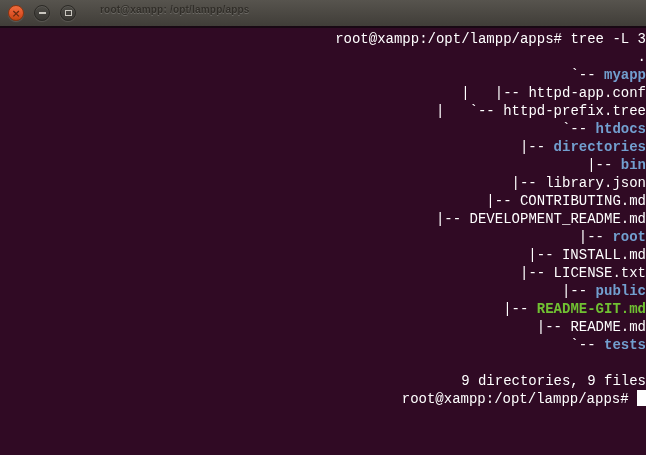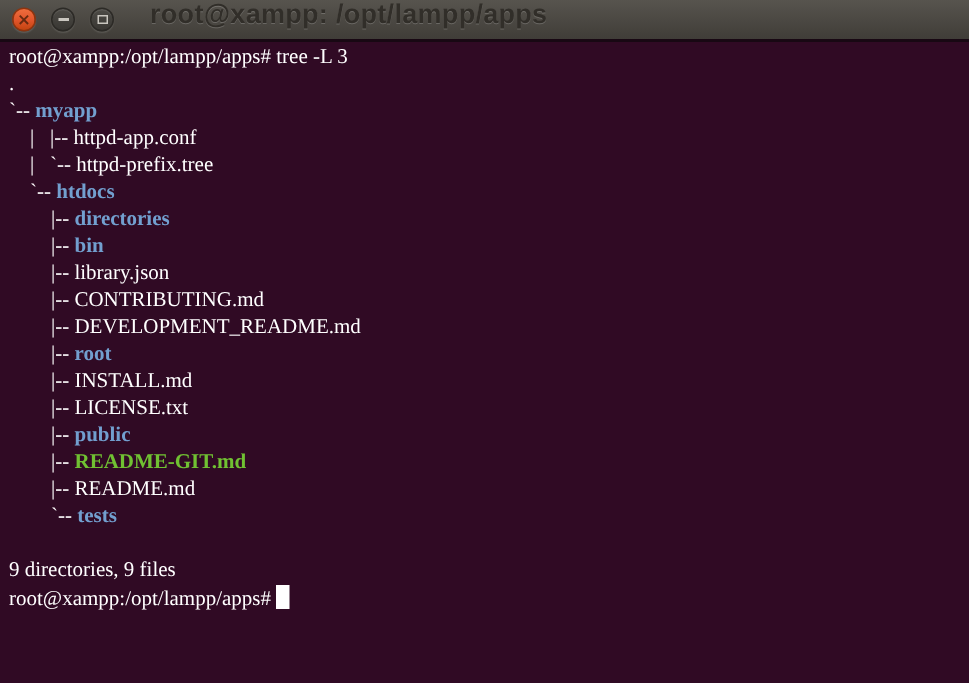--- a/index.html
+++ b/index.html
@@ -55,42 +55,43 @@
   .wbtn.plain{
     background:linear-gradient(to bottom,#4d4b46,#393733);
     border:1px solid var(--control-border);
     box-shadow:0 1px 1px rgba(255,255,255,0.12), inset 0 1px 0 rgba(255,255,255,0.08);
   }
   .icon-minus{width:7px;height:2px;background:var(--control-icon);display:block;}
   .icon-square{width:7px;height:6px;border:1.5px solid var(--control-icon);display:block;}
   .title{
     position:absolute;left:100px;top:0;height:18px;
     display:flex;align-items:center;
-    font-size:18px;font-weight:bold;
+    font-size:10px;font-weight:bold;
     color:var(--titlebar-text);
     text-shadow:0 1px 0 rgba(255,255,255,0.18);
     letter-spacing:0.2px;
     white-space:nowrap;
   }
 
   
   .terminal{
     flex:1 1 auto;
     background:var(--terminal-bg);
     padding:2px 0 0 6px;
     overflow:hidden;
     cursor:text;
   }
   .term-line{
-    font-family:Liberation Serif, serif;
+    font-family:Liberation Mono, monospace;
     font-size:14px;
     line-height:18px;
     height:18px;
     color:var(--text);
     white-space:pre;
+    text-align:right;
   }
   .seg-plain{color:var(--text);}
   .seg-dir{color:var(--directory);font-weight:bold;}
   .seg-exec{color:var(--executable);font-weight:bold;}
   .cursor-block{
     display:inline-block;
     width:9px;height:16px;
     background:var(--text);
     vertical-align:-3px;
   }

